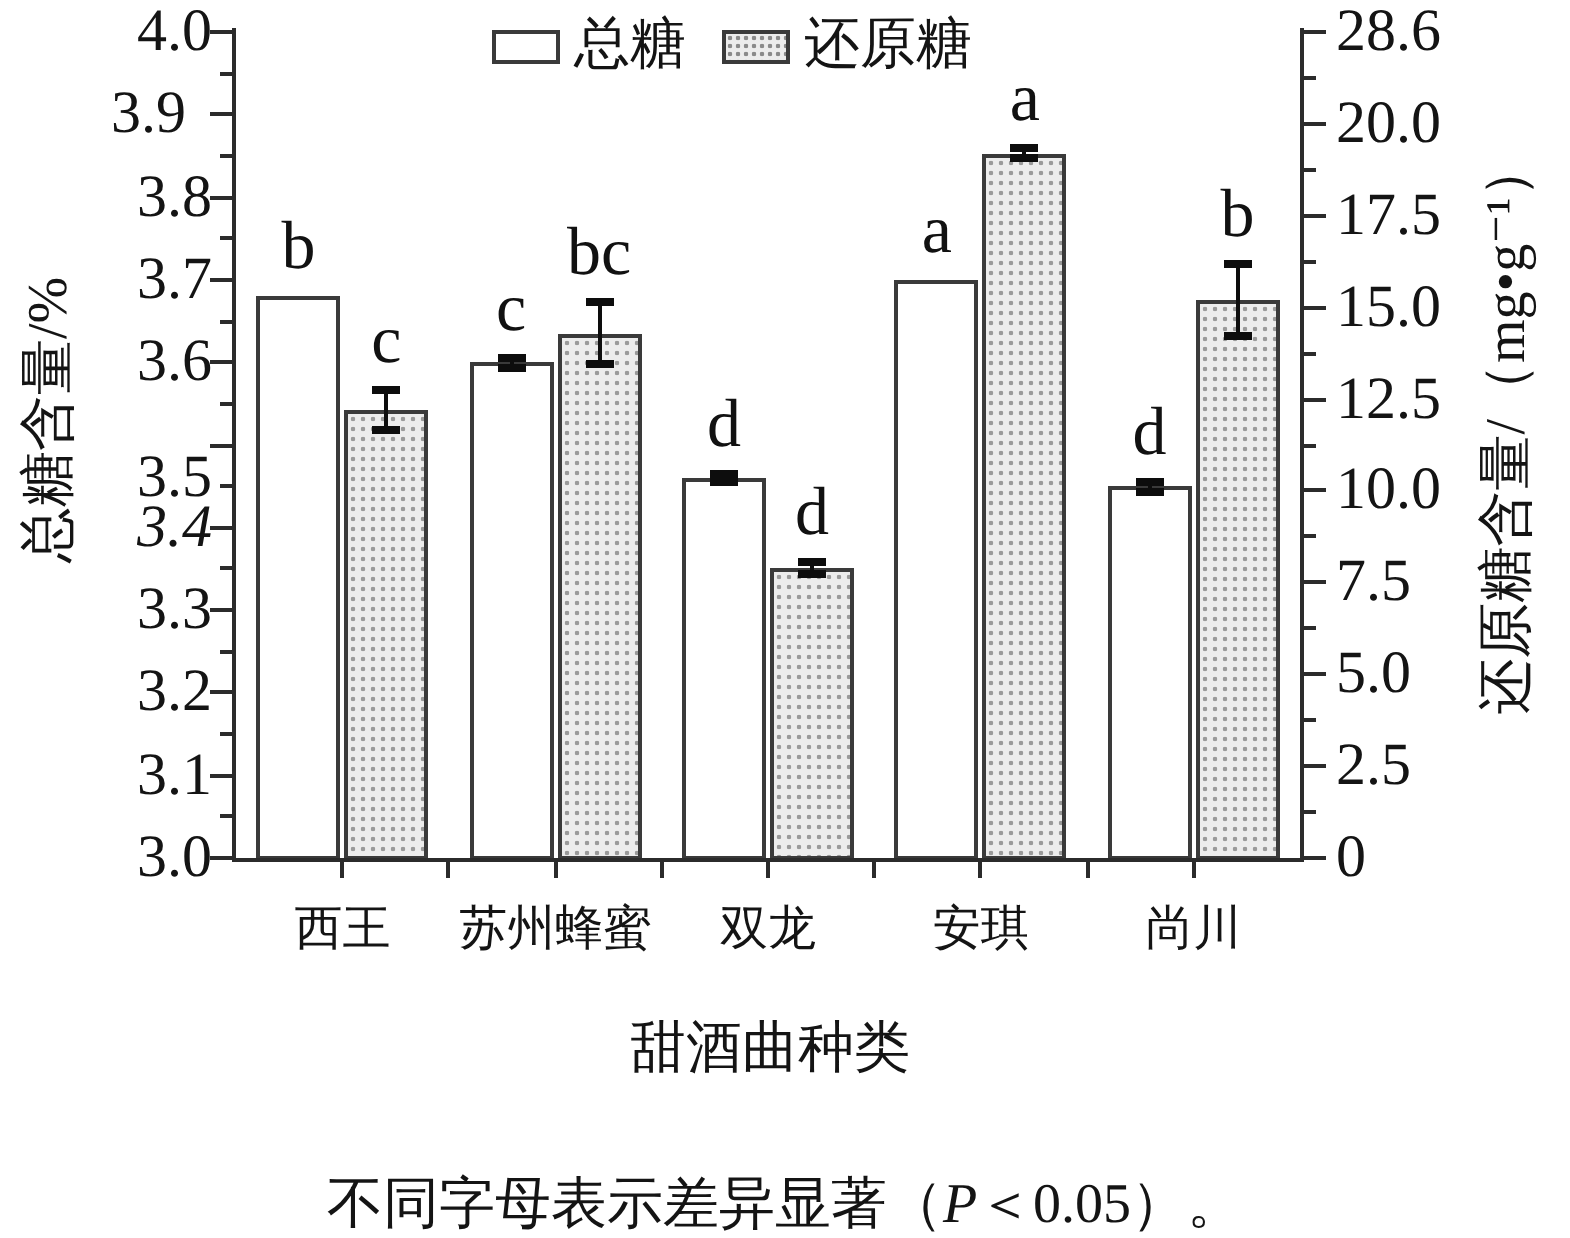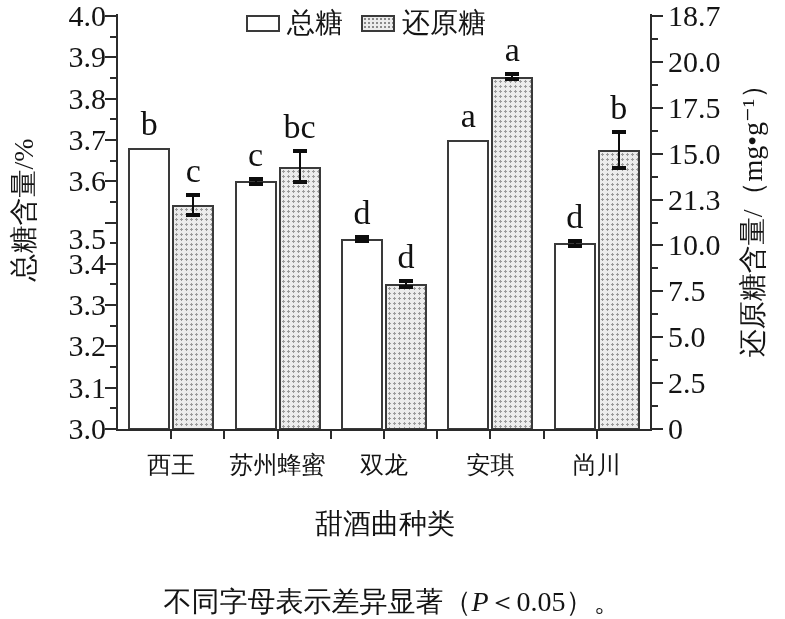--- a/index.html
+++ b/index.html
@@ -65,59 +65,59 @@
 
 <div class="fig">
 
   <div class="plot" id="plot">
       <div class="axisline" style="left: 116px; top: 14px; width: 2px; height: 417px;"></div>
       <div class="axisline" style="left: 650px; top: 14px; width: 2px; height: 417px;"></div>
       <div class="axisline" style="left: 116px; top: 429px; width: 536px; height: 2px;"></div>
       <div class="tick" style="left: 105px; top: 15px; width: 11px; height: 2px;"></div>
       <div class="ticklab left" style="left: 28px; top: 0px;">4.0</div>
       <div class="tick" style="left: 105px; top: 56.3px; width: 11px; height: 2px;"></div>
-      <div class="ticklab left" style="left: 28px; top: 41.3px; font-family: Liberation Serif, serif;">3.9</div>
+      <div class="ticklab left" style="left: 15px; top: 41.3px; font-family: Liberation Serif, serif;">3.9</div>
       <div class="tick" style="left: 105px; top: 97.6px; width: 11px; height: 2px;"></div>
       <div class="ticklab left" style="left: 28px; top: 82.6px;">3.8</div>
       <div class="tick" style="left: 105px; top: 138.9px; width: 11px; height: 2px;"></div>
       <div class="ticklab left" style="left: 28px; top: 123.9px;">3.7</div>
       <div class="tick" style="left: 105px; top: 180.2px; width: 11px; height: 2px;"></div>
       <div class="ticklab left" style="left: 28px; top: 165.2px;">3.6</div>
       <div class="tick" style="left: 105px; top: 221.5px; width: 11px; height: 2px;"></div>
       <div class="ticklab left" style="left: 28px; top: 206.5px; margin-top: 16px;">3.5</div>
       <div class="tick" style="left: 105px; top: 262.8px; width: 11px; height: 2px;"></div>
-      <div class="ticklab left" style="left: 28px; top: 247.8px;">3.4</div>
+      <div class="ticklab left" style="left: 28px; top: 247.8px; font-style: italic;">3.4</div>
       <div class="tick" style="left: 105px; top: 304.1px; width: 11px; height: 2px;"></div>
       <div class="ticklab left" style="left: 28px; top: 289.1px;">3.3</div>
       <div class="tick" style="left: 105px; top: 345.4px; width: 11px; height: 2px;"></div>
       <div class="ticklab left" style="left: 28px; top: 330.4px;">3.2</div>
       <div class="tick" style="left: 105px; top: 386.7px; width: 11px; height: 2px;"></div>
       <div class="ticklab left" style="left: 28px; top: 371.7px;">3.1</div>
       <div class="tick" style="left: 105px; top: 428px; width: 11px; height: 2px;"></div>
       <div class="ticklab left" style="left: 28px; top: 413px;">3.0</div>
       <div class="tick" style="left: 110px; top: 407.35px; width: 6px; height: 2px;"></div>
       <div class="tick" style="left: 110px; top: 366.05px; width: 6px; height: 2px;"></div>
       <div class="tick" style="left: 110px; top: 324.75px; width: 6px; height: 2px;"></div>
       <div class="tick" style="left: 110px; top: 283.45px; width: 6px; height: 2px;"></div>
       <div class="tick" style="left: 110px; top: 242.15px; width: 6px; height: 2px;"></div>
       <div class="tick" style="left: 110px; top: 200.85px; width: 6px; height: 2px;"></div>
       <div class="tick" style="left: 110px; top: 159.55px; width: 6px; height: 2px;"></div>
       <div class="tick" style="left: 110px; top: 118.25px; width: 6px; height: 2px;"></div>
       <div class="tick" style="left: 110px; top: 76.95px; width: 6px; height: 2px;"></div>
       <div class="tick" style="left: 110px; top: 35.65px; width: 6px; height: 2px;"></div>
       <div class="tick" style="left: 652px; top: 15px; width: 11px; height: 2px;"></div>
-      <div class="ticklab right" style="left: 668px; top: 0px;">18.7</div>
+      <div class="ticklab right" style="left: 668px; top: 0px;">28.6</div>
       <div class="tick" style="left: 652px; top: 60.8889px; width: 11px; height: 2px;"></div>
       <div class="ticklab right" style="left: 668px; top: 45.8889px;">20.0</div>
       <div class="tick" style="left: 652px; top: 106.778px; width: 11px; height: 2px;"></div>
       <div class="ticklab right" style="left: 668px; top: 91.7778px;">17.5</div>
       <div class="tick" style="left: 652px; top: 152.667px; width: 11px; height: 2px;"></div>
       <div class="ticklab right" style="left: 668px; top: 137.667px;">15.0</div>
       <div class="tick" style="left: 652px; top: 198.556px; width: 11px; height: 2px;"></div>
-      <div class="ticklab right" style="left: 668px; top: 183.556px;">21.3</div>
+      <div class="ticklab right" style="left: 668px; top: 183.556px;">12.5</div>
       <div class="tick" style="left: 652px; top: 244.444px; width: 11px; height: 2px;"></div>
       <div class="ticklab right" style="left: 668px; top: 229.444px;">10.0</div>
       <div class="tick" style="left: 652px; top: 290.333px; width: 11px; height: 2px;"></div>
       <div class="ticklab right" style="left: 668px; top: 275.333px;">7.5</div>
       <div class="tick" style="left: 652px; top: 336.222px; width: 11px; height: 2px;"></div>
       <div class="ticklab right" style="left: 668px; top: 321.222px;">5.0</div>
       <div class="tick" style="left: 652px; top: 382.111px; width: 11px; height: 2px;"></div>
       <div class="ticklab right" style="left: 668px; top: 367.111px;">2.5</div>
       <div class="tick" style="left: 652px; top: 428px; width: 11px; height: 2px;"></div>
       <div class="ticklab right" style="left: 668px; top: 413px;">0</div>

